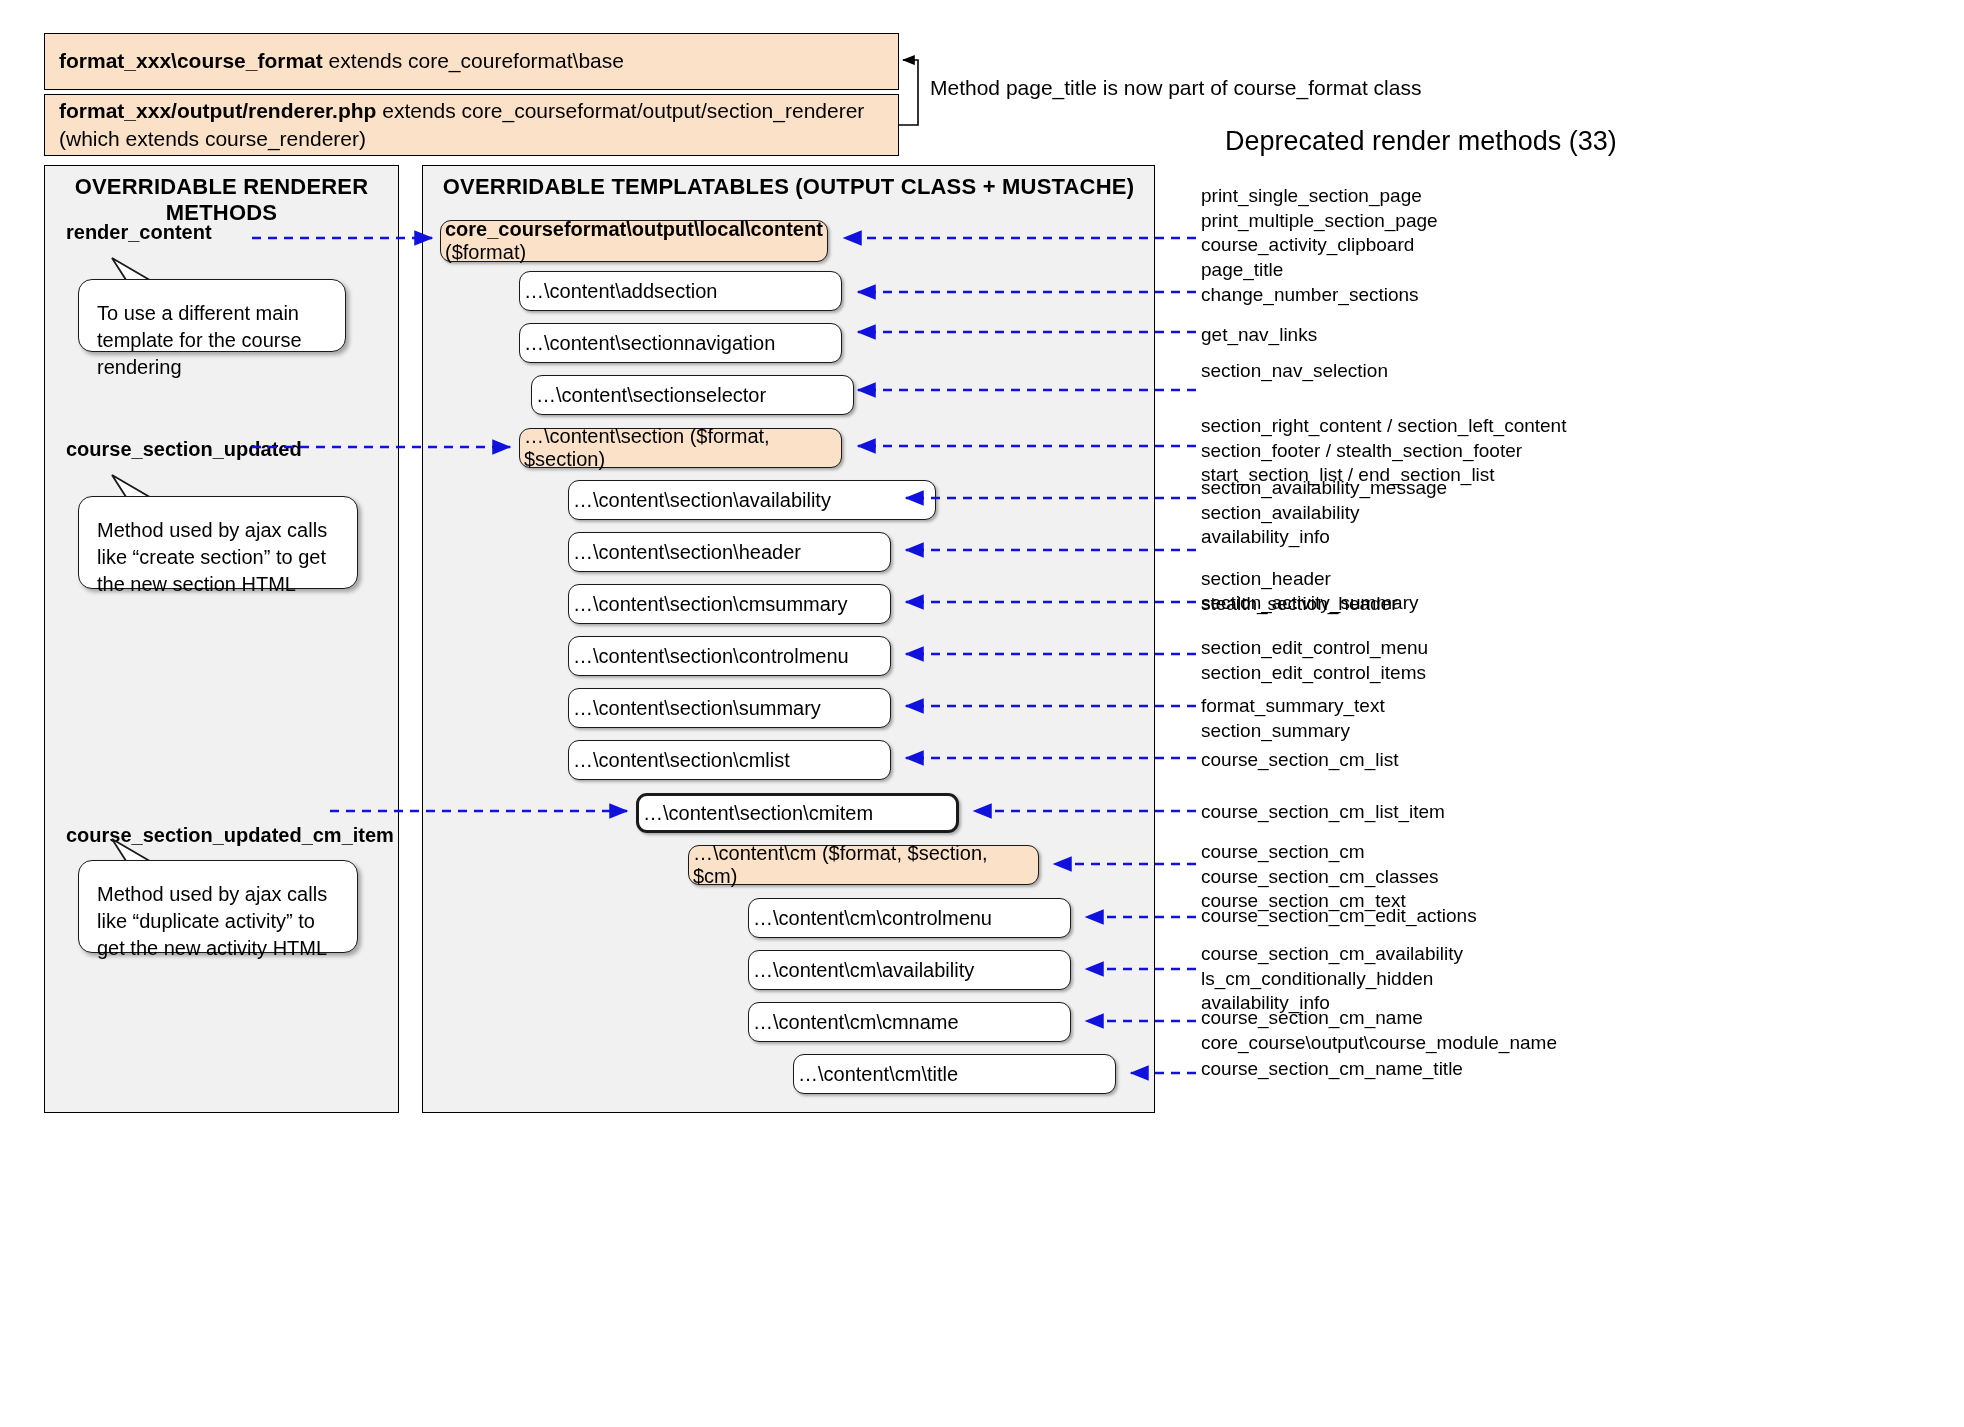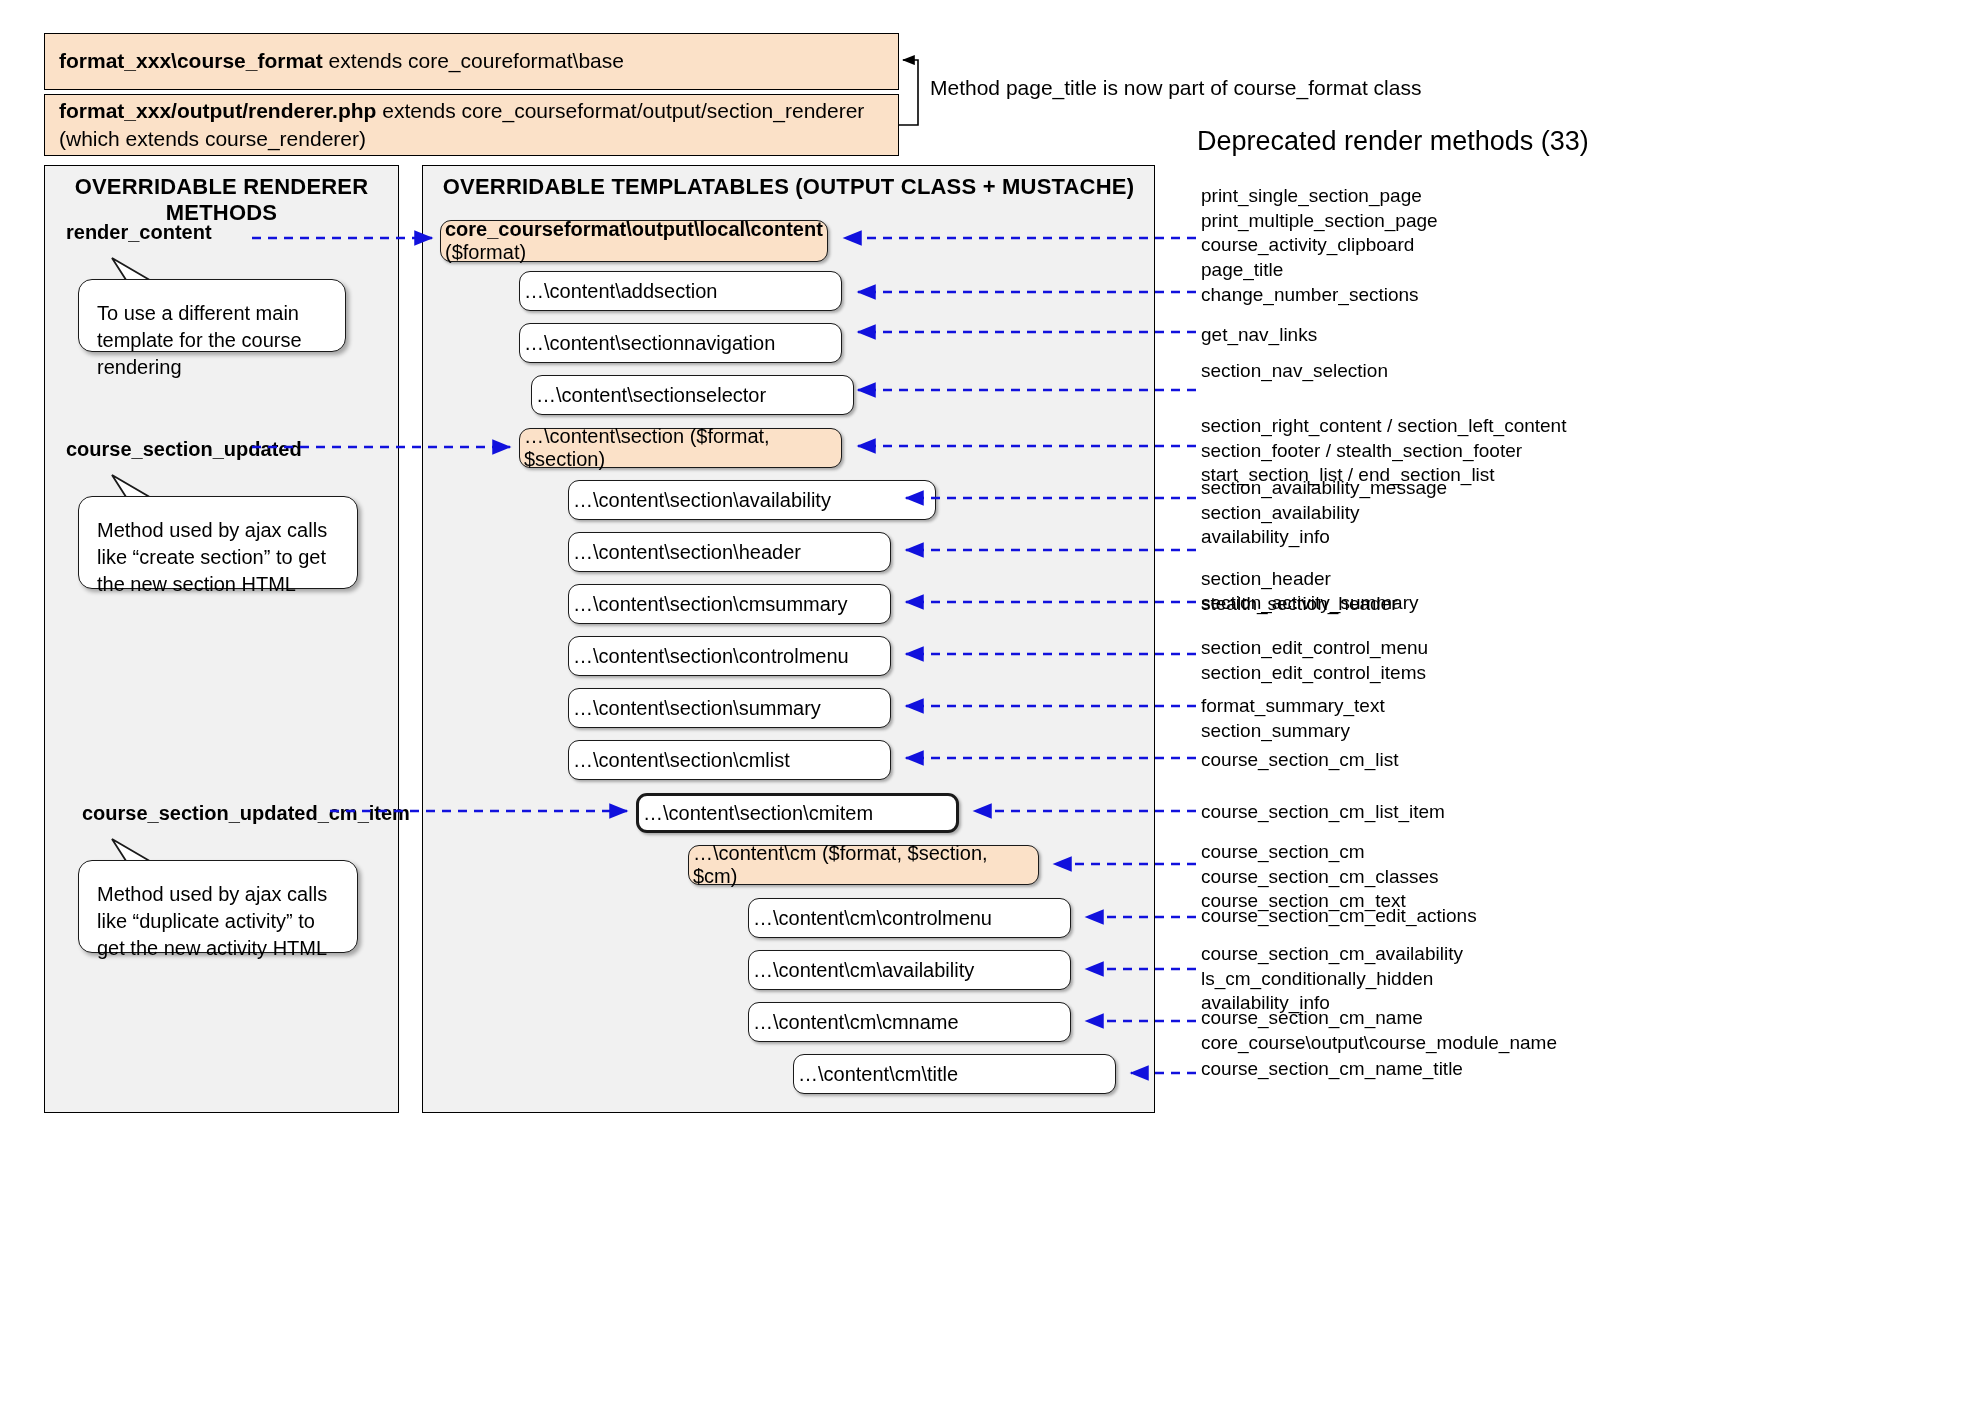--- a/index.html
+++ b/index.html
@@ -41,21 +41,21 @@
 
   
   .callout{
     background:#fff;border:1.8px solid #1a1a1a;border-radius:14px;
     font-size:20px;line-height:1.35;color:#000;padding:20px 18px;
     box-shadow:3px 3px 4px rgba(0,0,0,.32);
   }
   .callout-tail{overflow:visible;}
 
   
-  .dep-title{font-size:27px;color:#000;white-space:nowrap;}
+  .dep-title{font-size:27px;color:#000;white-space:nowrap;margin-left:28px;}
   .deprow{font-size:19px;color:#000;line-height:1.30;white-space:nowrap;}
 
   
   svg.conn{position:absolute;left:0;top:0;width:1964px;height:1427px;pointer-events:none;}
 </style>
 </head>
 <body>
 
 <div class="abs hdrbox" style="left:44px;top:33px;width:855px;height:57px;">
   <span><b>format_xxx\course_format</b><span> extends core_coureformat\base</span></span>
@@ -67,21 +67,21 @@
 
 <div class="abs" style="left:930px;top:76px;font-size:21px;color:#000;white-space:nowrap;">Method page_title is now part of course_format class</div>
 
 <div class="abs dep-title" style="left:1197px;top:126px;">Deprecated render methods (33)</div>
 
 <div class="abs panel" style="left:44px;top:165px;width:355px;height:948px;"></div>
 <div class="abs panel-title" style="left:44px;top:174px;width:355px;">OVERRIDABLE RENDERER METHODS</div>
 
 <div class="abs mlabel" style="left:66px;top:221px;">render_content</div>
 <div class="abs mlabel" style="left:66px;top:438px;">course_section_updated</div>
-<div class="abs mlabel" style="left:66px;top:802px;margin-left:16px;">course_section_updated_cm_item</div>
+<div class="abs mlabel" style="left:66px;top:824px;">course_section_updated_cm_item</div>
 
 <svg class="abs callout-tail" style="left:100px;top:258px;width:220px;height:70px;">
   <polygon points="12,0 108,56 44,50" fill="#fff" stroke="#1a1a1a" stroke-width="1.8"></polygon>
 </svg>
 <svg class="abs callout-tail" style="left:100px;top:475px;width:220px;height:70px;">
   <polygon points="12,0 108,56 44,50" fill="#fff" stroke="#1a1a1a" stroke-width="1.8"></polygon>
 </svg>
 <svg class="abs callout-tail" style="left:100px;top:839px;width:220px;height:70px;">
   <polygon points="12,0 108,56 44,50" fill="#fff" stroke="#1a1a1a" stroke-width="1.8"></polygon>
 </svg>

